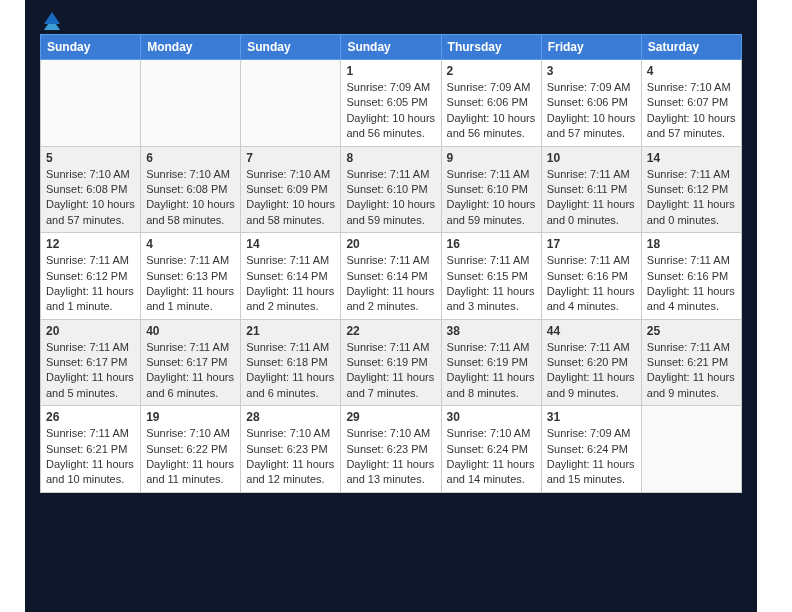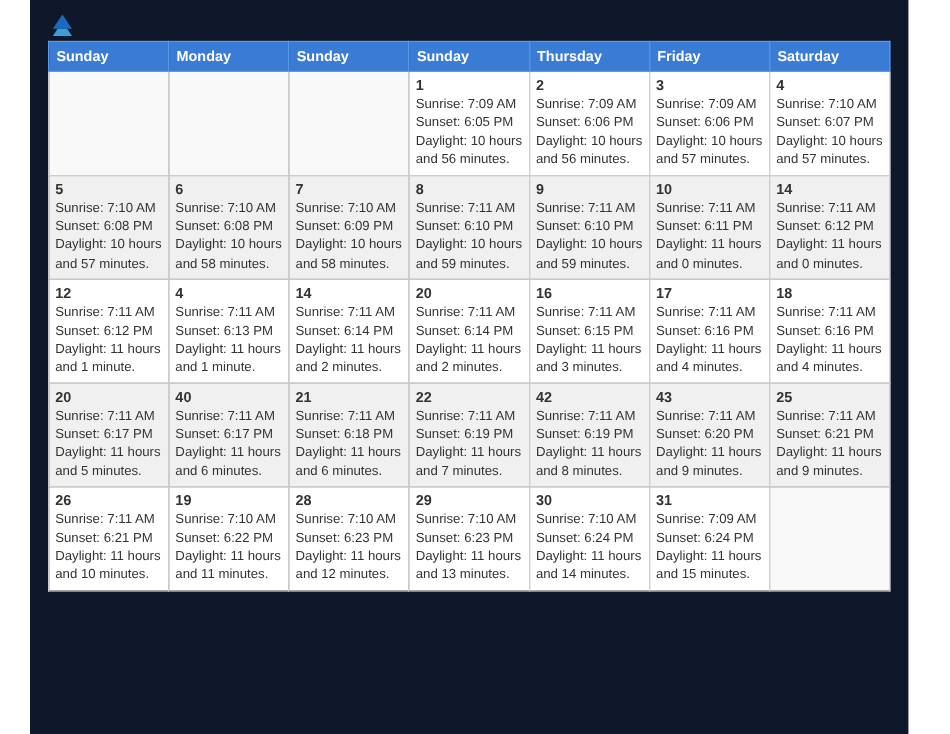--- a/index.html
+++ b/index.html
@@ -293,28 +293,28 @@
 and 6 minutes.</div>
           </td>
           <td>
             <div class="day-number">22</div>
             <div class="day-info" style="white-space: pre-line;">Sunrise: 7:11 AM
 Sunset: 6:19 PM
 Daylight: 11 hours
 and 7 minutes.</div>
           </td>
           <td>
-            <div class="day-number">42</div>
+            <div class="day-number">38</div>
             <div class="day-info" style="white-space: pre-line;">Sunrise: 7:11 AM
 Sunset: 6:19 PM
 Daylight: 11 hours
 and 8 minutes.</div>
           </td>
           <td>
-            <div class="day-number">43</div>
+            <div class="day-number">44</div>
             <div class="day-info" style="white-space: pre-line;">Sunrise: 7:11 AM
 Sunset: 6:20 PM
 Daylight: 11 hours
 and 9 minutes.</div>
           </td>
           <td>
             <div class="day-number">25</div>
             <div class="day-info" style="white-space: pre-line;">Sunrise: 7:11 AM
 Sunset: 6:21 PM
 Daylight: 11 hours

